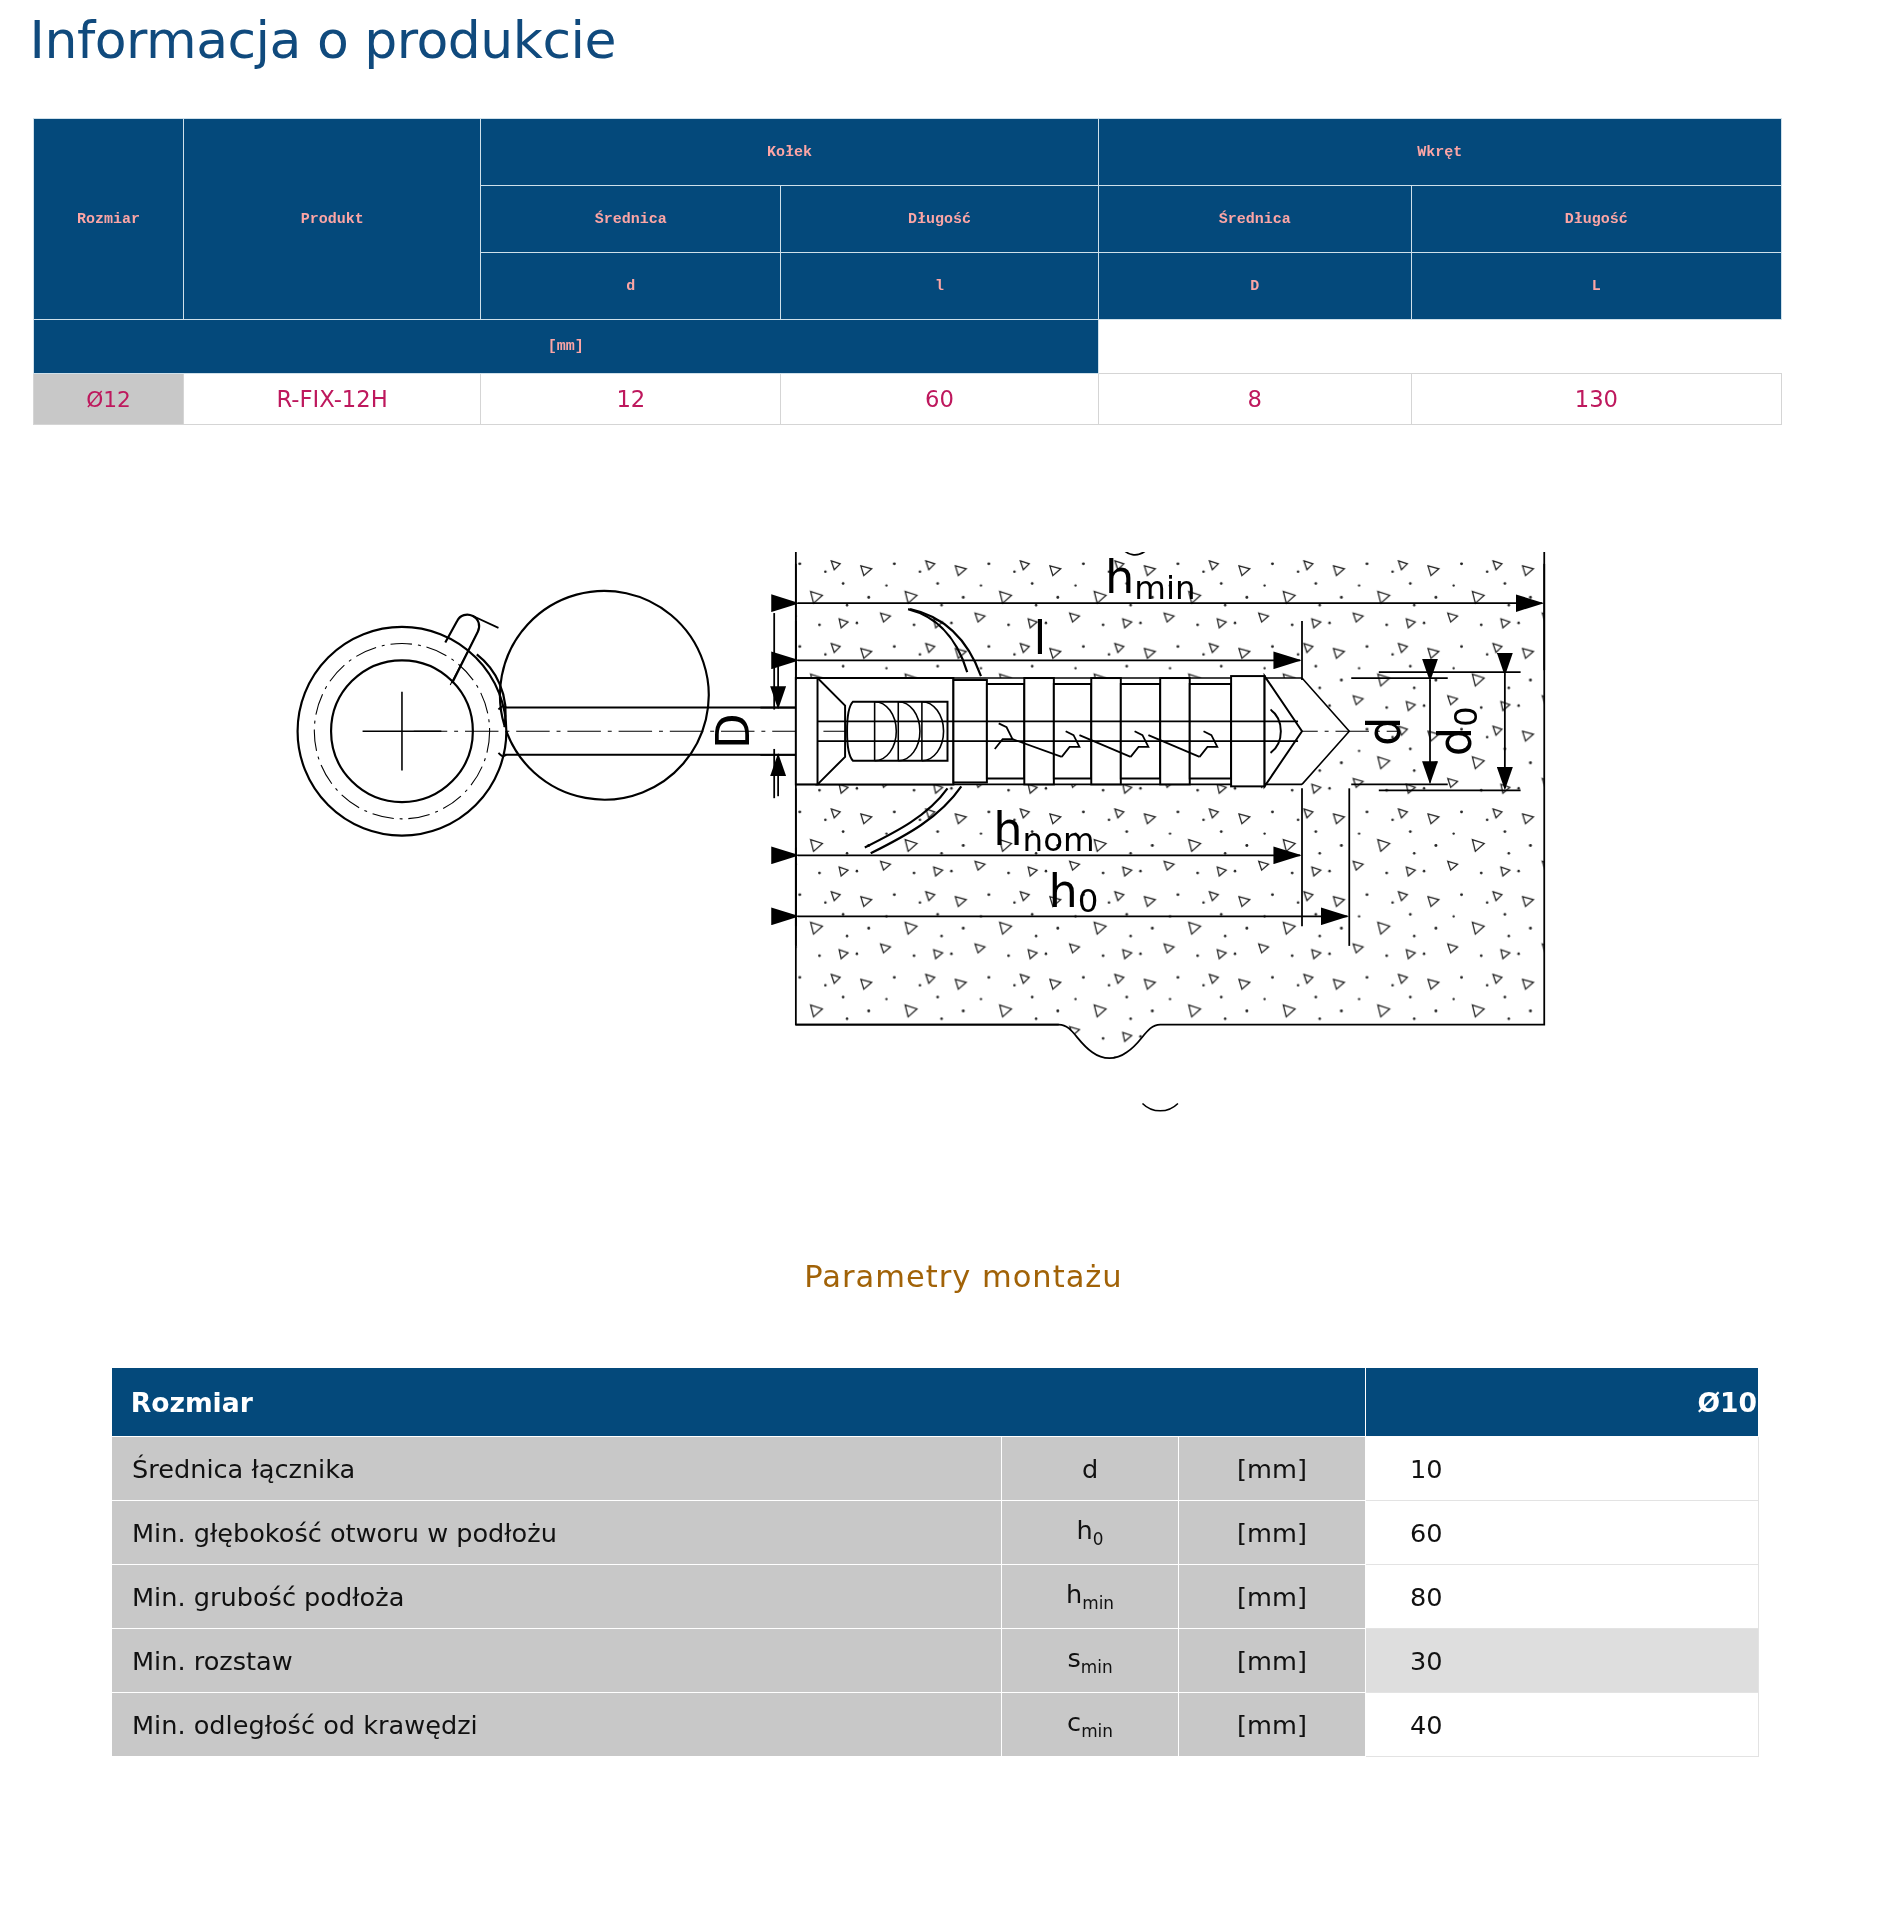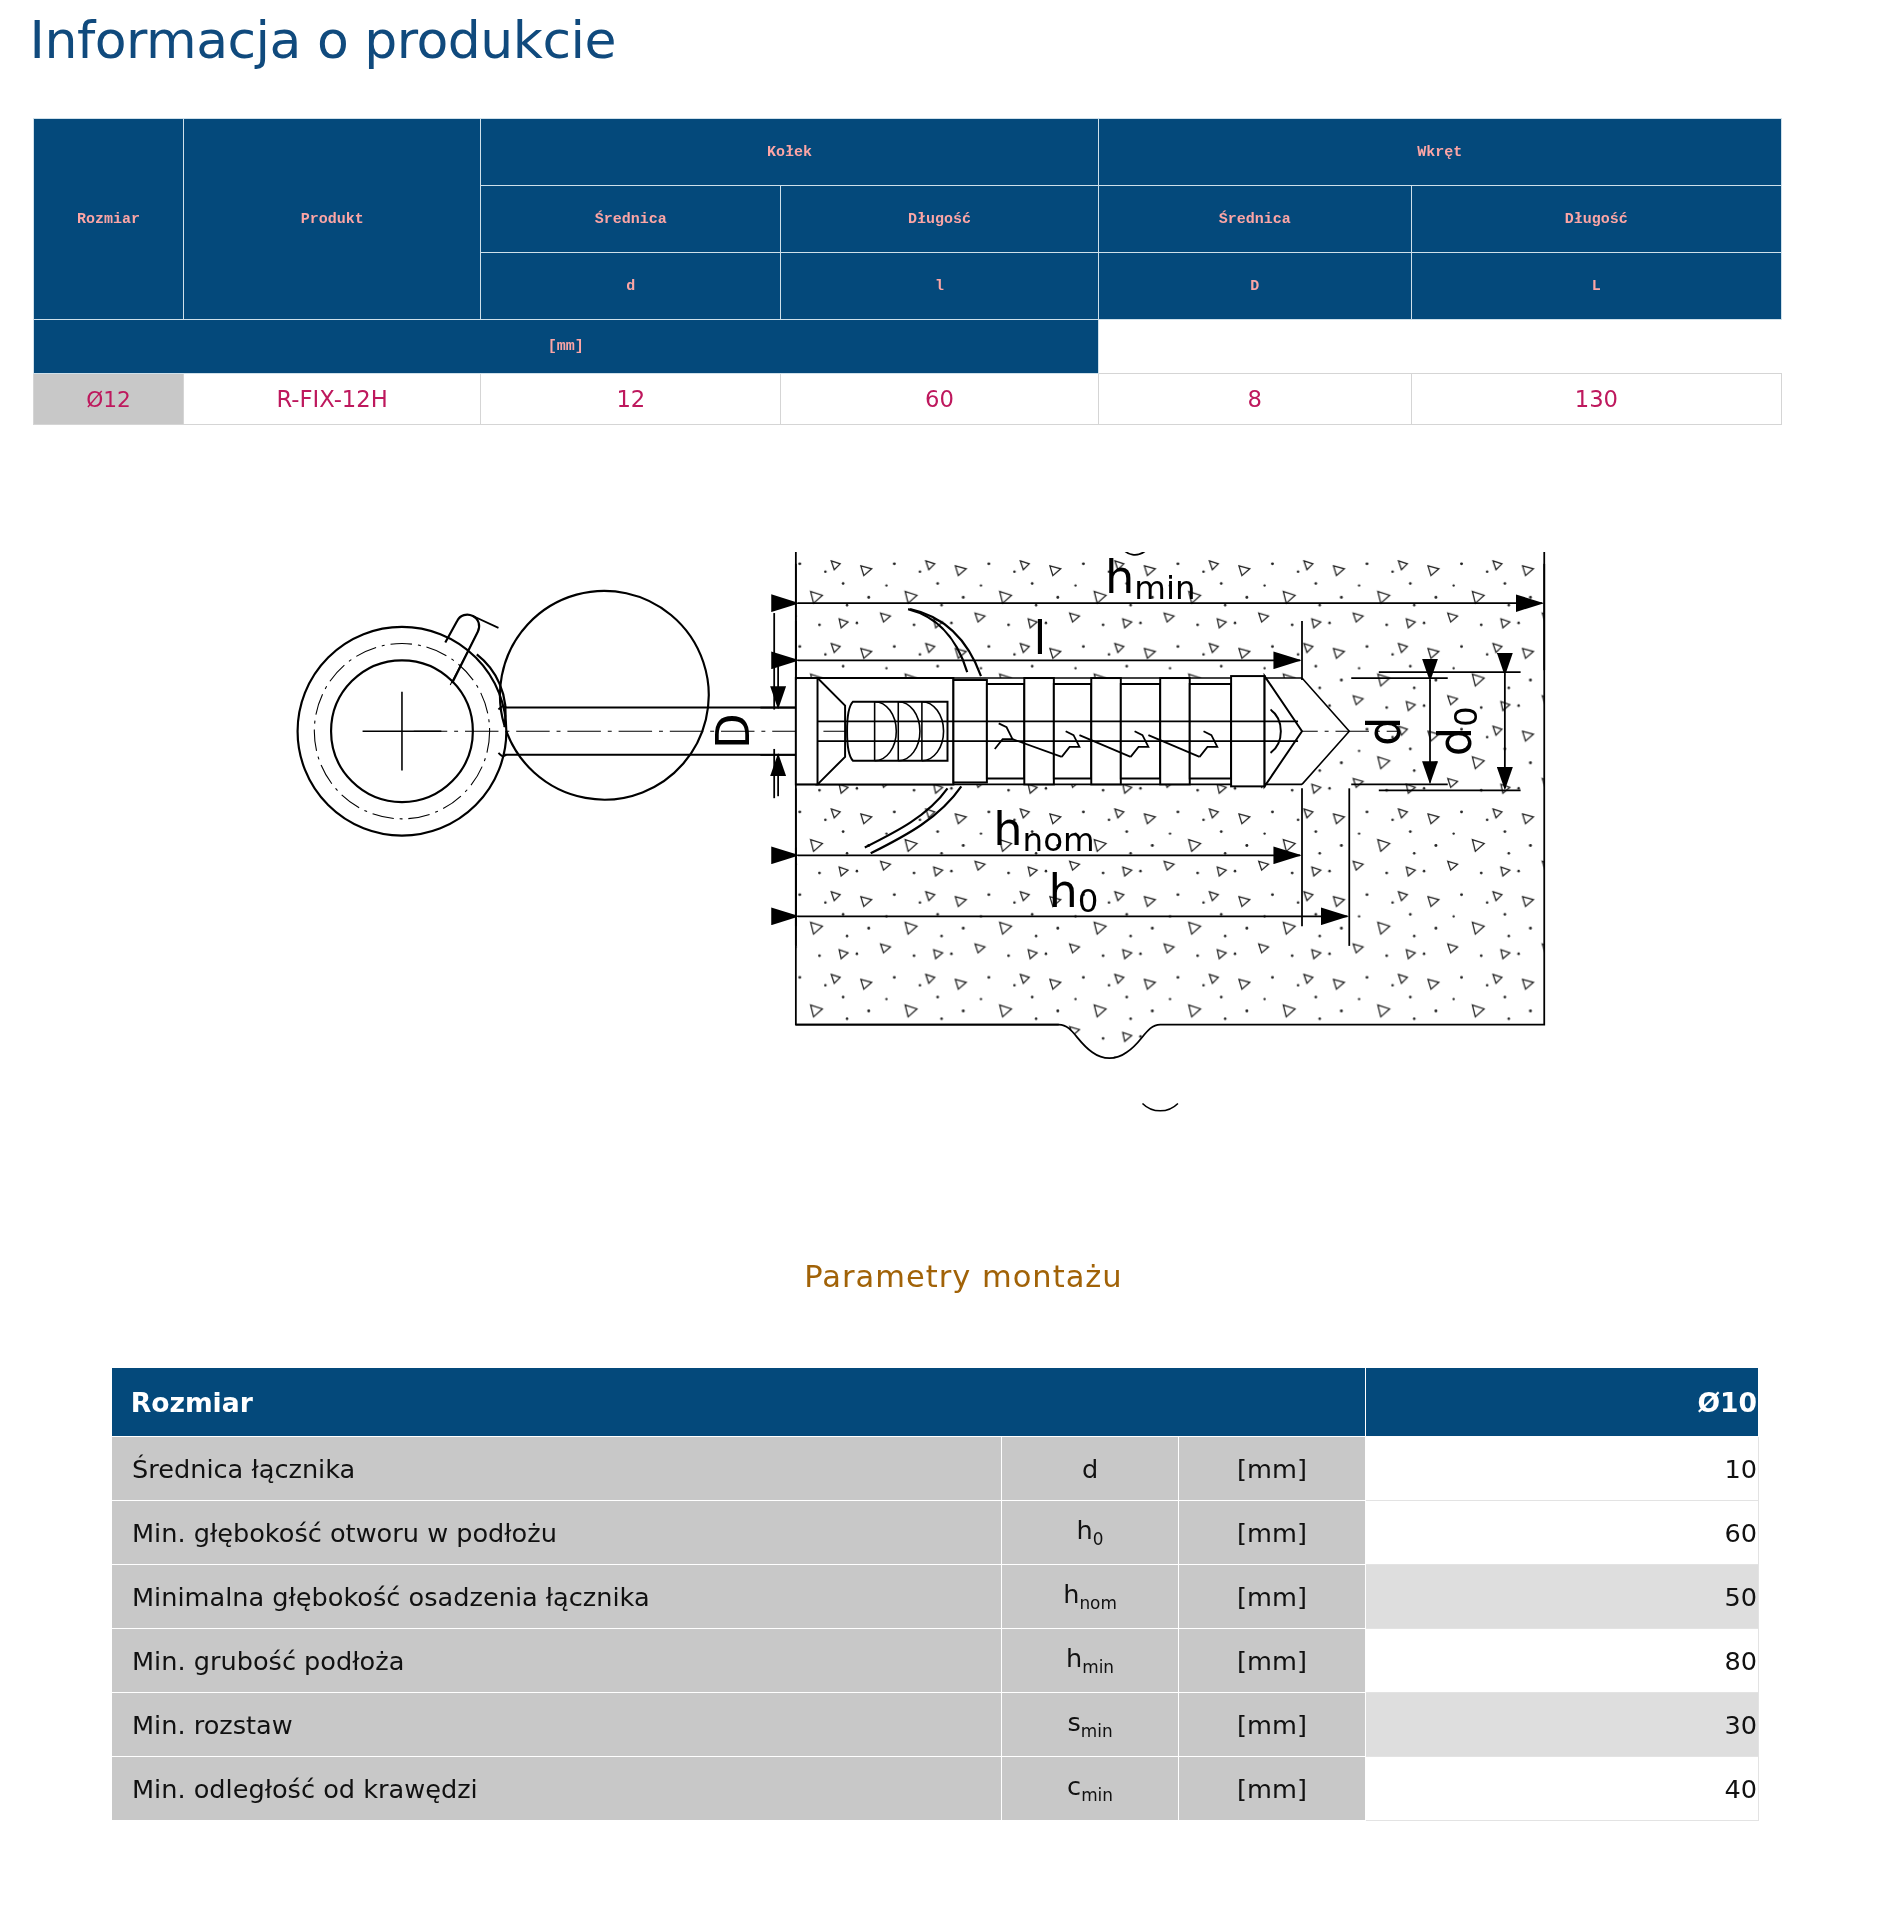--- a/index.html
+++ b/index.html
@@ -83,21 +83,21 @@
   .t-bot td {
     height: 64px;
     font-size: 25.6px; color: #111;
     font-family: "DejaVu Sans", sans-serif;
     border: 1px solid #ffffff;
     background: #c8c8c8;
   }
   .t-bot td.c-label { text-align: left; padding-left: 20px; }
   .t-bot td.c-sym   { text-align: center; }
   .t-bot td.c-unit  { text-align: center; }
-  .t-bot td.c-val   { text-align: right; background: #ffffff; border: 1px solid #e3e3e3; padding-left: 44px; }
+  .t-bot td.c-val   { text-align: left; background: #ffffff; border: 1px solid #e3e3e3; padding-left: 44px; }
   .t-bot tr.alt td.c-val { background: #dedede; }
   sub { font-size: 0.66em; }
 </style>
 </head>
 <body>
 
 <div class="page">
 
   <div class="h-product">Informacja o produkcie</div>
 
@@ -348,26 +348,20 @@
         <td class="c-sym">d</td>
         <td class="c-unit">[mm]</td>
         <td class="c-val">10</td>
       </tr>
       <tr>
         <td class="c-label">Min. głębokość otworu w podłożu</td>
         <td class="c-sym">h<sub>0</sub></td>
         <td class="c-unit">[mm]</td>
         <td class="c-val">60</td>
       </tr>
-      <tr class="alt">
-        <td class="c-label">Minimalna głębokość osadzenia łącznika</td>
-        <td class="c-sym">h<sub>nom</sub></td>
-        <td class="c-unit">[mm]</td>
-        <td class="c-val">50</td>
-      </tr>
       <tr>
         <td class="c-label">Min. grubość podłoża</td>
         <td class="c-sym">h<sub>min</sub></td>
         <td class="c-unit">[mm]</td>
         <td class="c-val">80</td>
       </tr>
       <tr class="alt">
         <td class="c-label">Min. rozstaw</td>
         <td class="c-sym">s<sub>min</sub></td>
         <td class="c-unit">[mm]</td>

